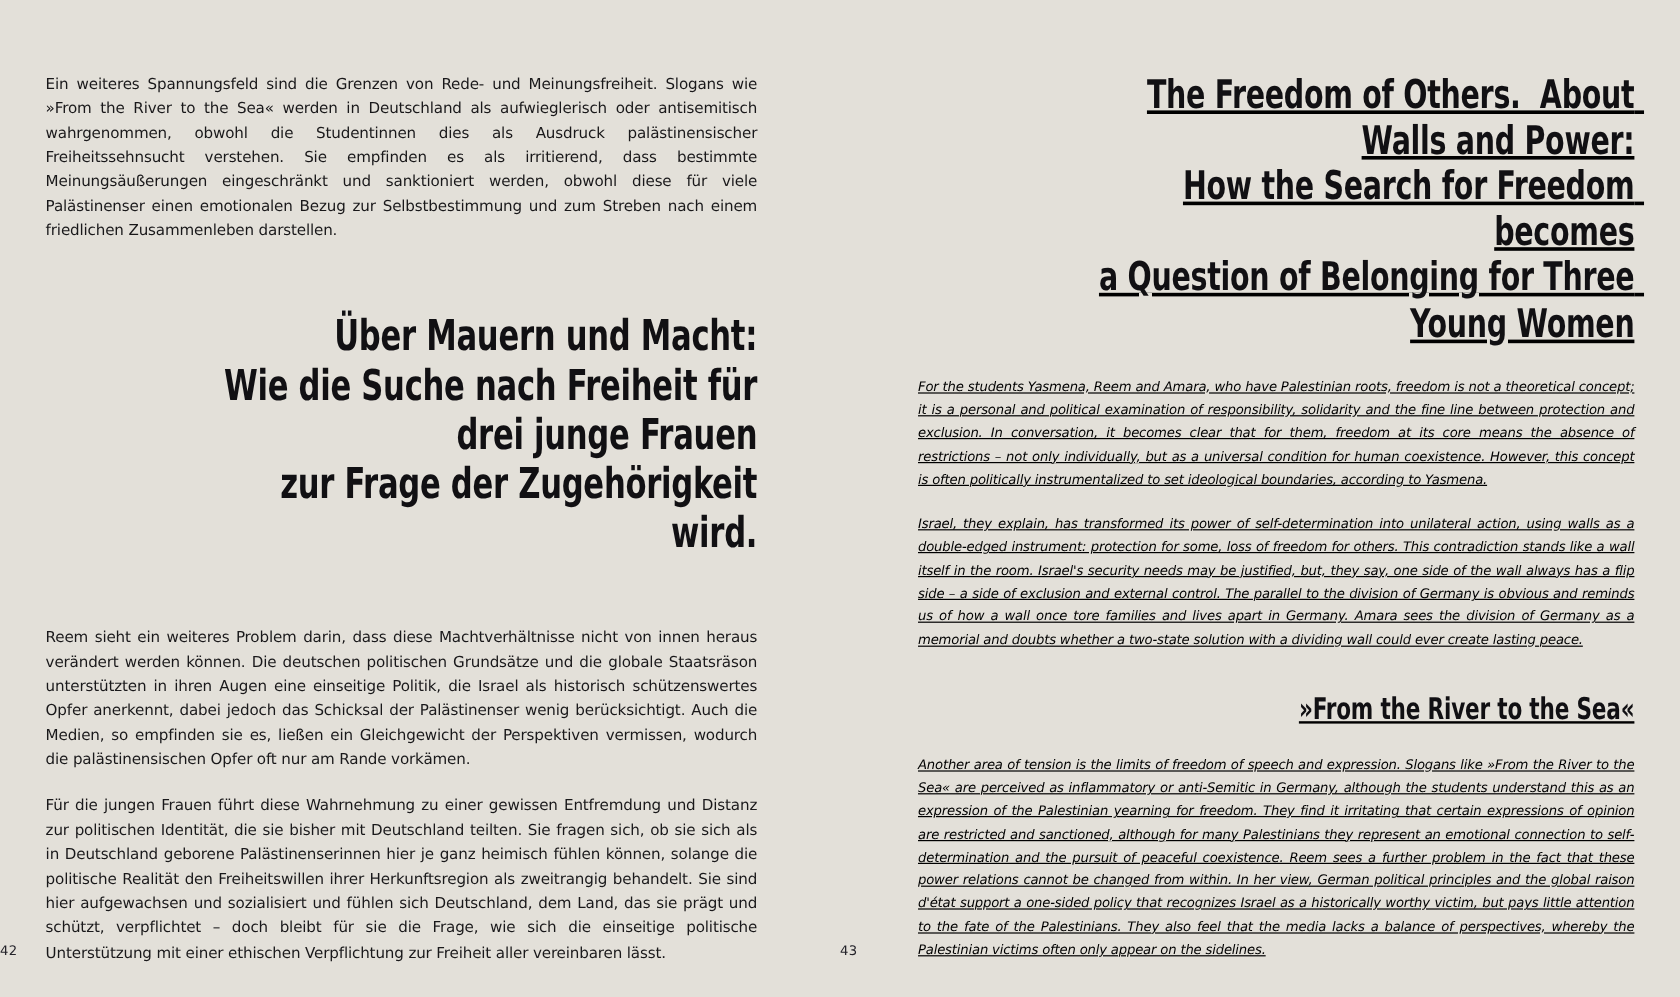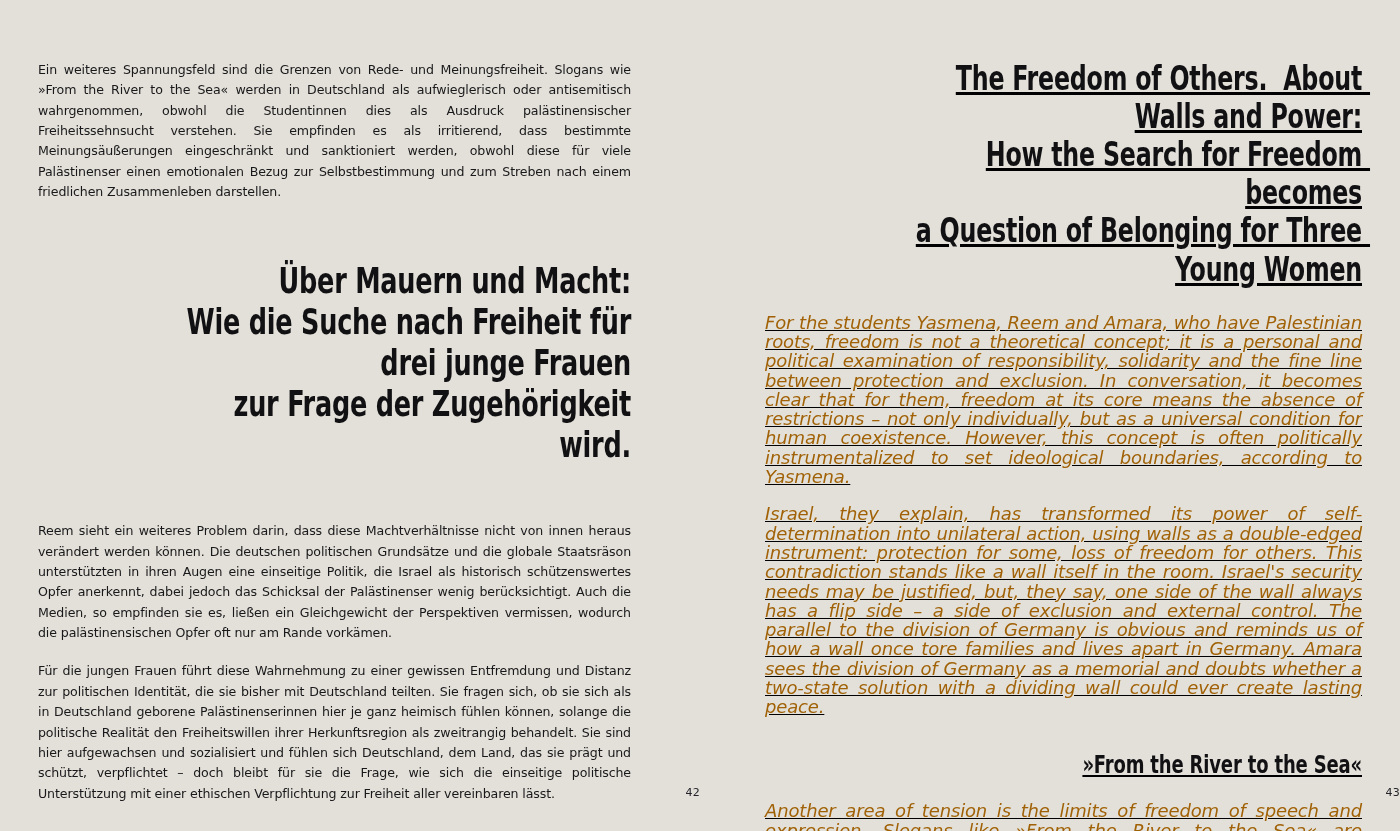--- a/index.html
+++ b/index.html
@@ -44,23 +44,23 @@
     margin: 0 0 18px 0;
     letter-spacing: -0.12px;
     -webkit-font-smoothing: antialiased;
   }
   .de-body:last-child { margin-bottom: 0; }
 
   
   .en-body {
     font-family: "DejaVu Sans", "Liberation Sans", sans-serif;
     font-style: italic;
-    font-size: 18px;
+    font-size: 11px;
     line-height: 19.3px;
-    color: #a16207;
+    color: #000000;
     text-align: justify;
     margin: 0 0 18px 0;
     letter-spacing: -0.15px;
     -webkit-font-smoothing: antialiased;
   }
   .en-body:last-child { margin-bottom: 0; }
 
   
   .headline {
     font-family: "DejaVu Sans Condensed", "Liberation Sans Narrow", "Liberation Sans", sans-serif;
@@ -96,21 +96,21 @@
     transform-origin: right center;
     margin: 34px 0 22px 0;
   }
 
   
   .folio {
     position: absolute;
     bottom: 32px;
     width: 100%;
     left: 0;
-    text-align: right;
+    text-align: left;
     font-family: "DejaVu Sans", "Liberation Sans", sans-serif;
     font-size: 11px;
     color: #24232a;
     letter-spacing: 0.2px;
   }
   .folio-left  { padding-right: 51px; }
   .folio-right { padding-right: 13px; }
 </style>
 </head>
 <body>

